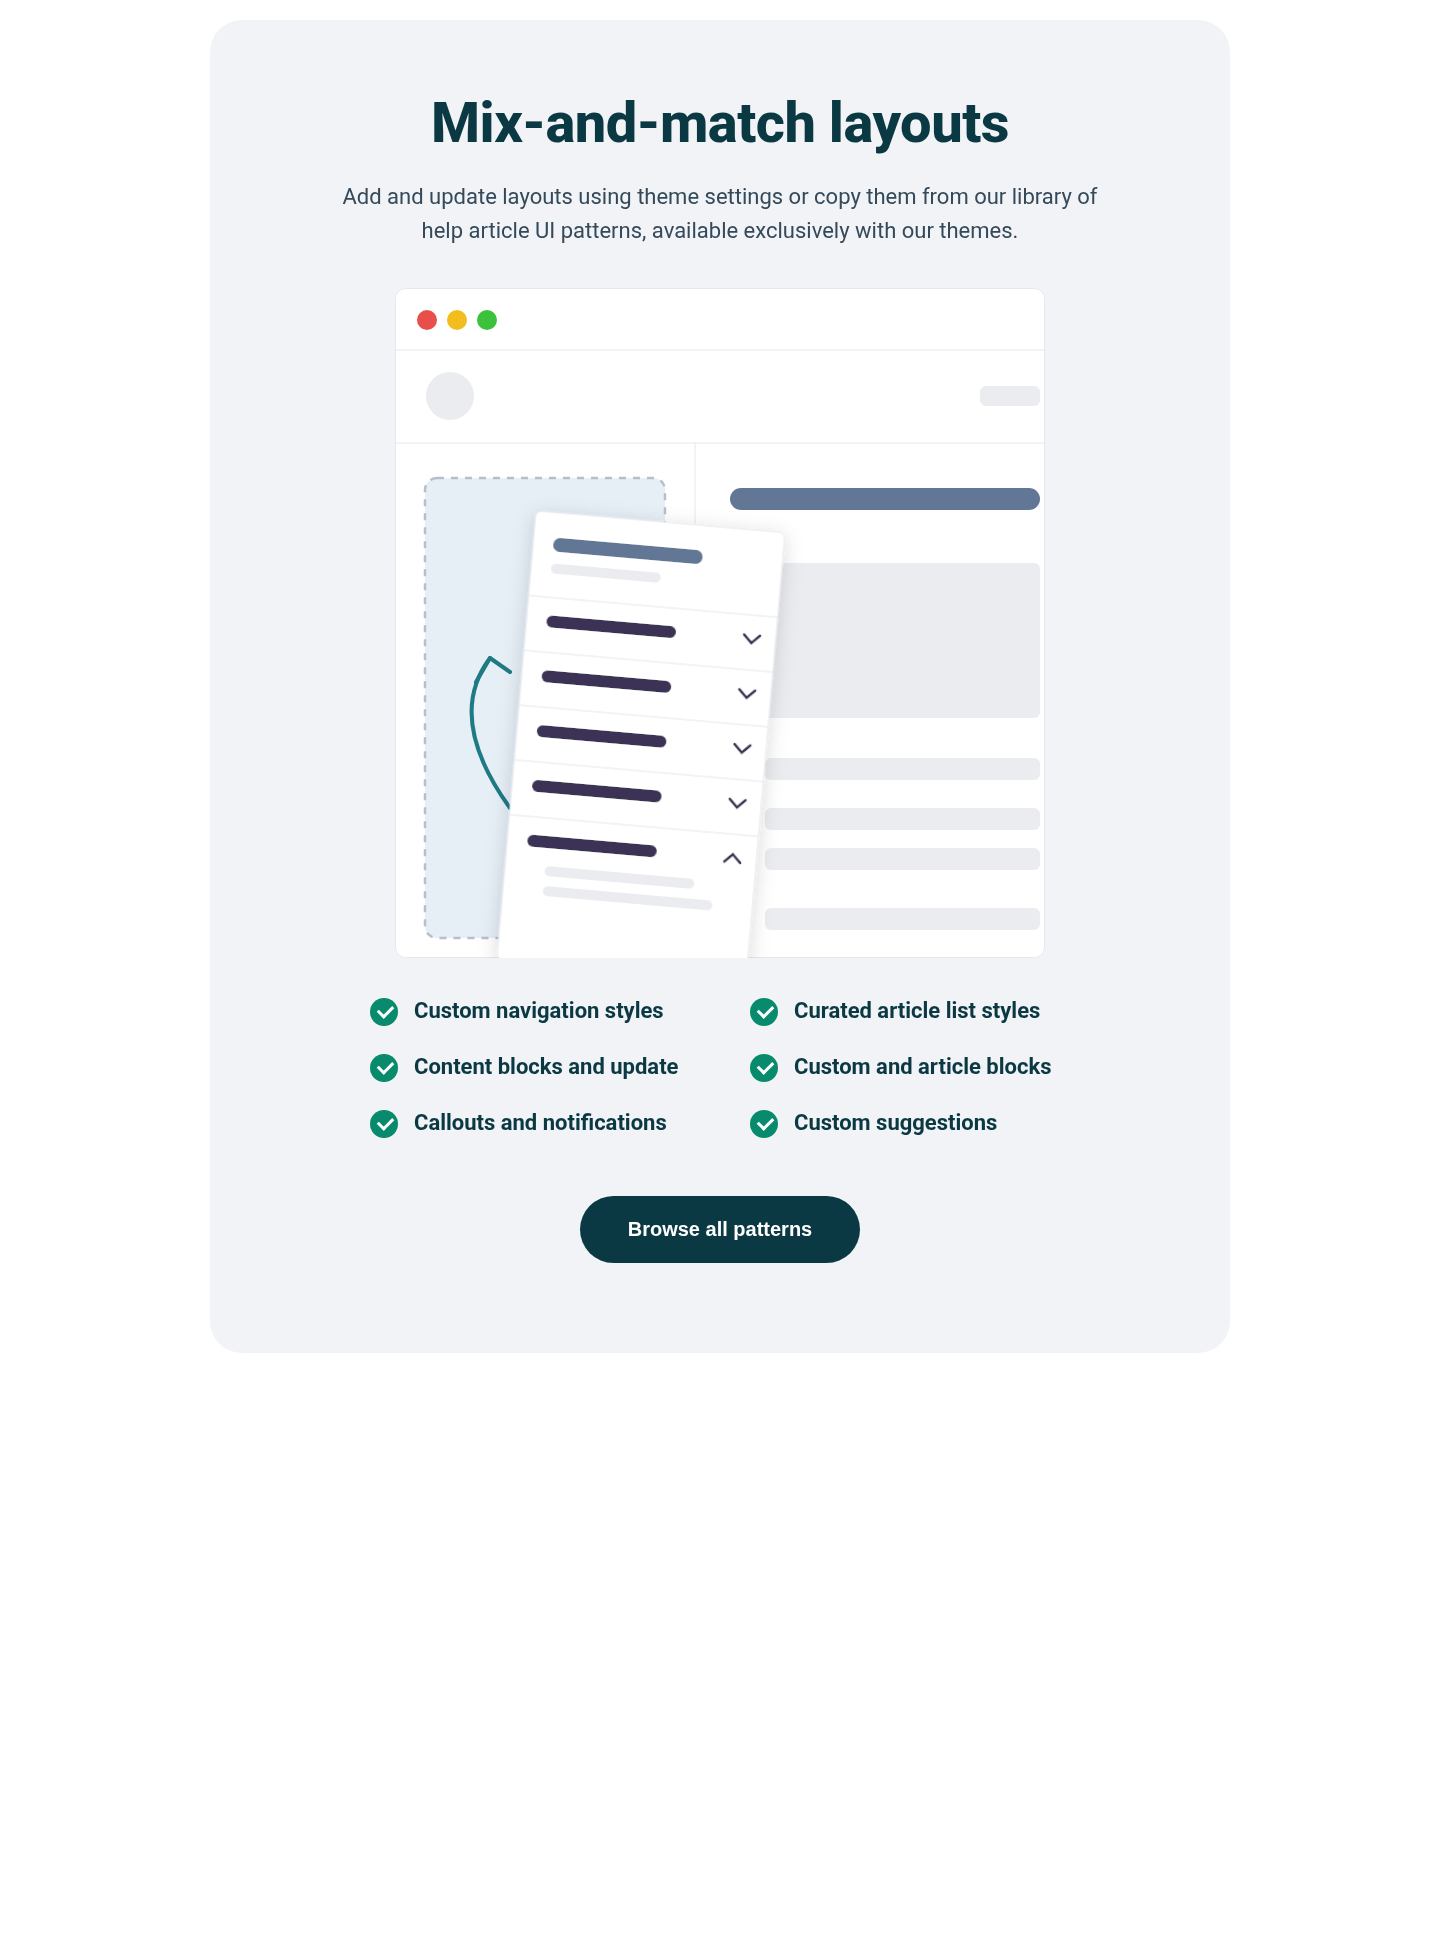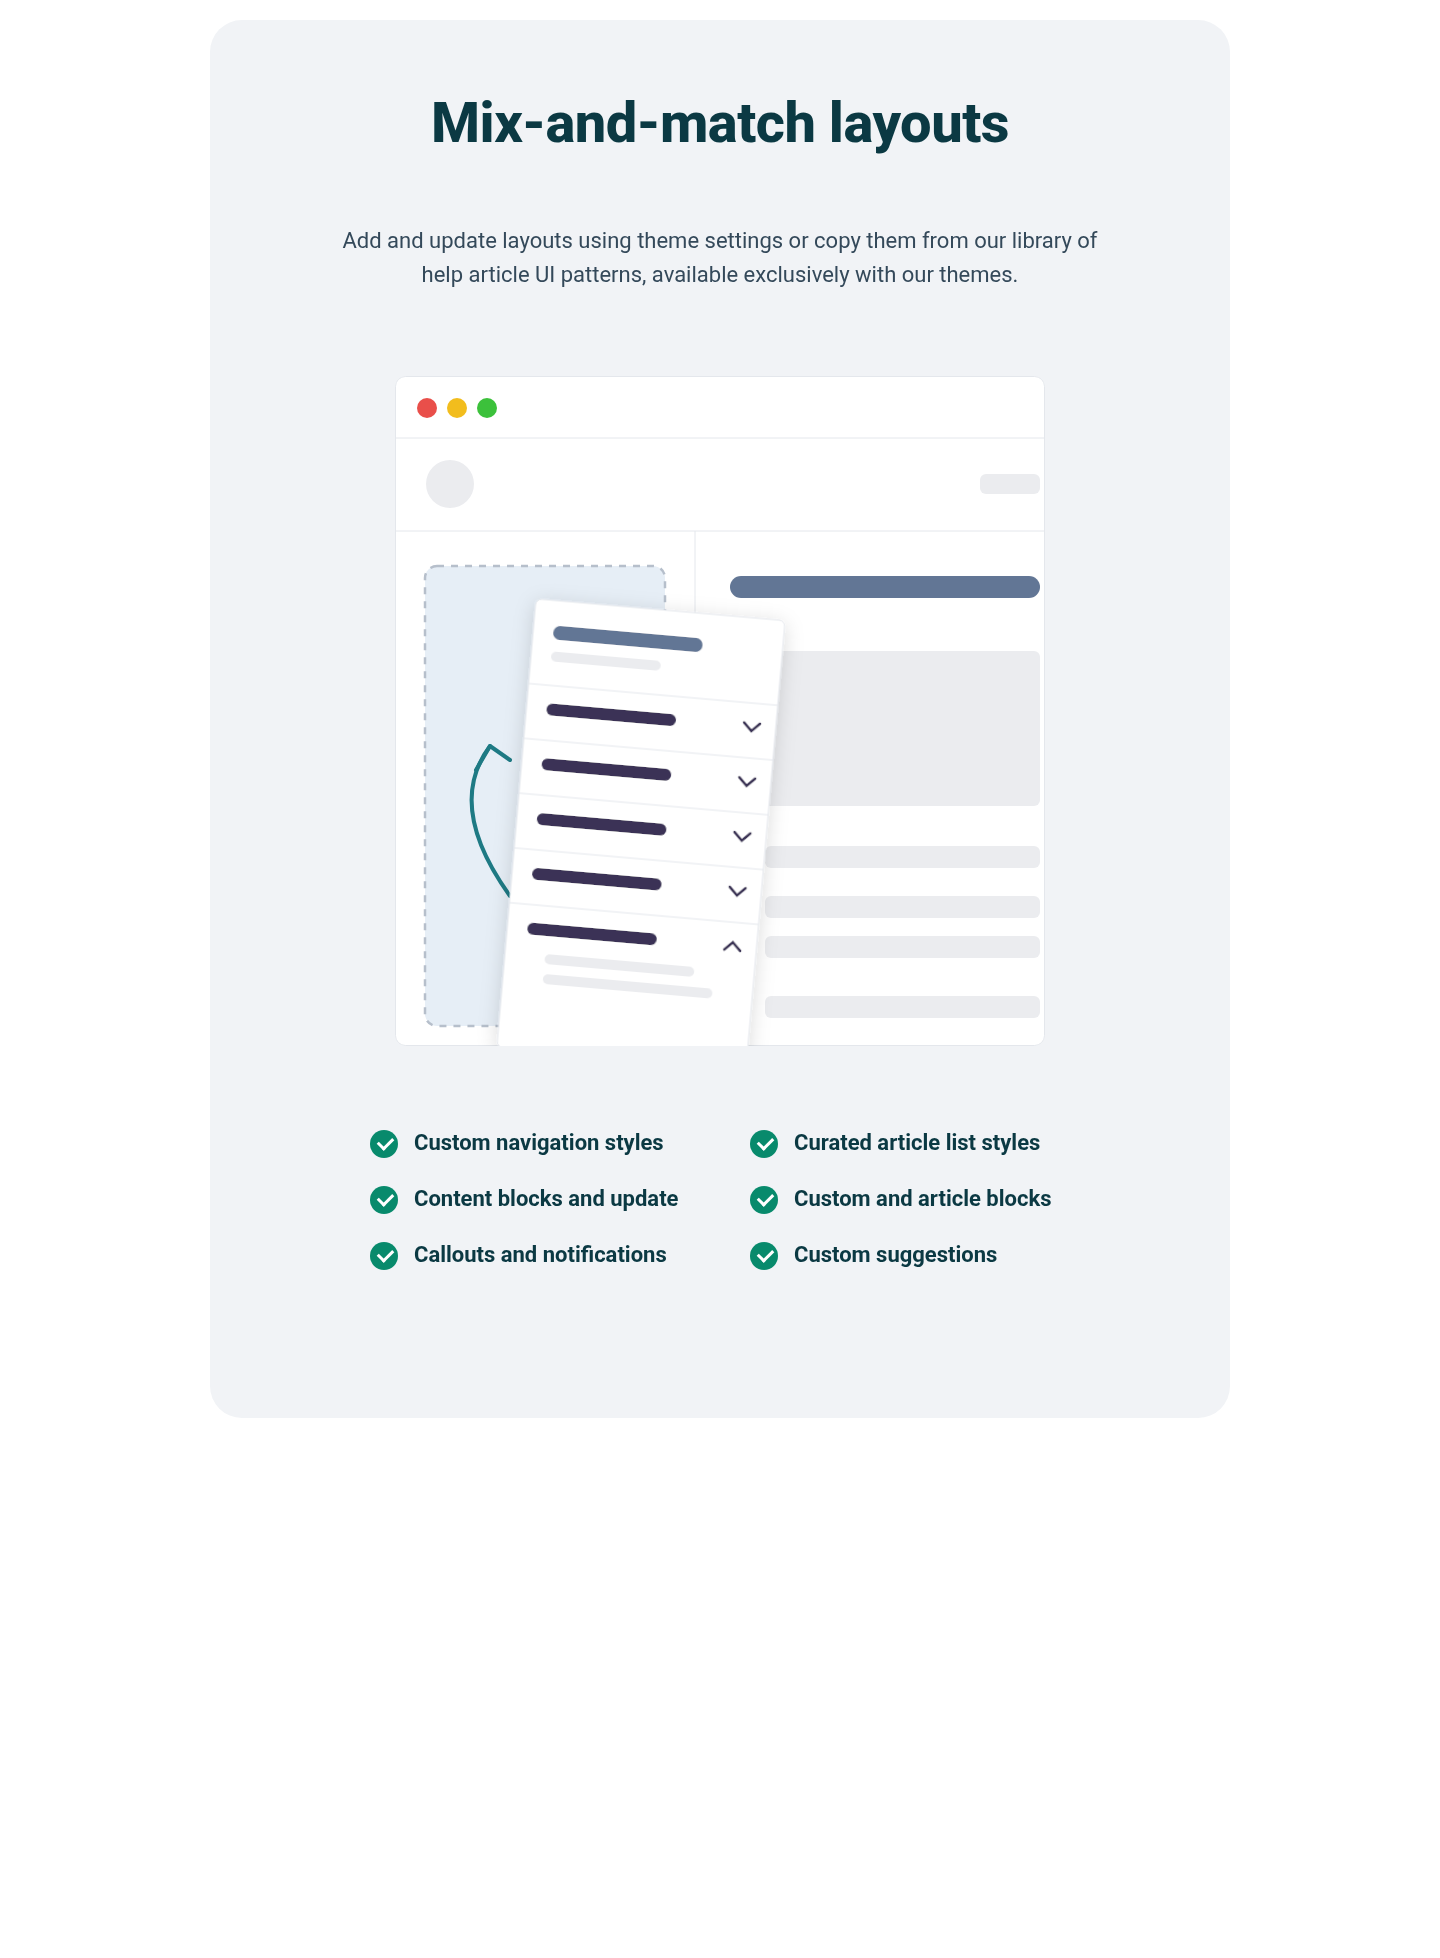--- a/index.html
+++ b/index.html
@@ -11,21 +11,20 @@
     padding: 20px 0;
   }
   .card {
     width: 1020px;
     background: #F1F3F6;
     border-radius: 32px;
     padding: 70px 60px 90px;
     display: flex;
     flex-direction: column;
     align-items: center;
-    gap: 44px;
   }
   .title {
     font-size: 56px;
     font-weight: 800;
     color: #0B3943;
     letter-spacing: -0.5px;
     text-align: center;
     margin-bottom: 24px;
   }
   .subtitle {
@@ -199,13 +198,14 @@
     <div class="feature">
       <span class="check"></span>
       <span class="feature-label">Callouts and notifications</span>
     </div>
     <div class="feature">
       <span class="check"></span>
       <span class="feature-label">Custom suggestions</span>
     </div>
   </div>
 
+  <button class="cta">Browse all patterns</button>
 </div>
 
 </body></html>

